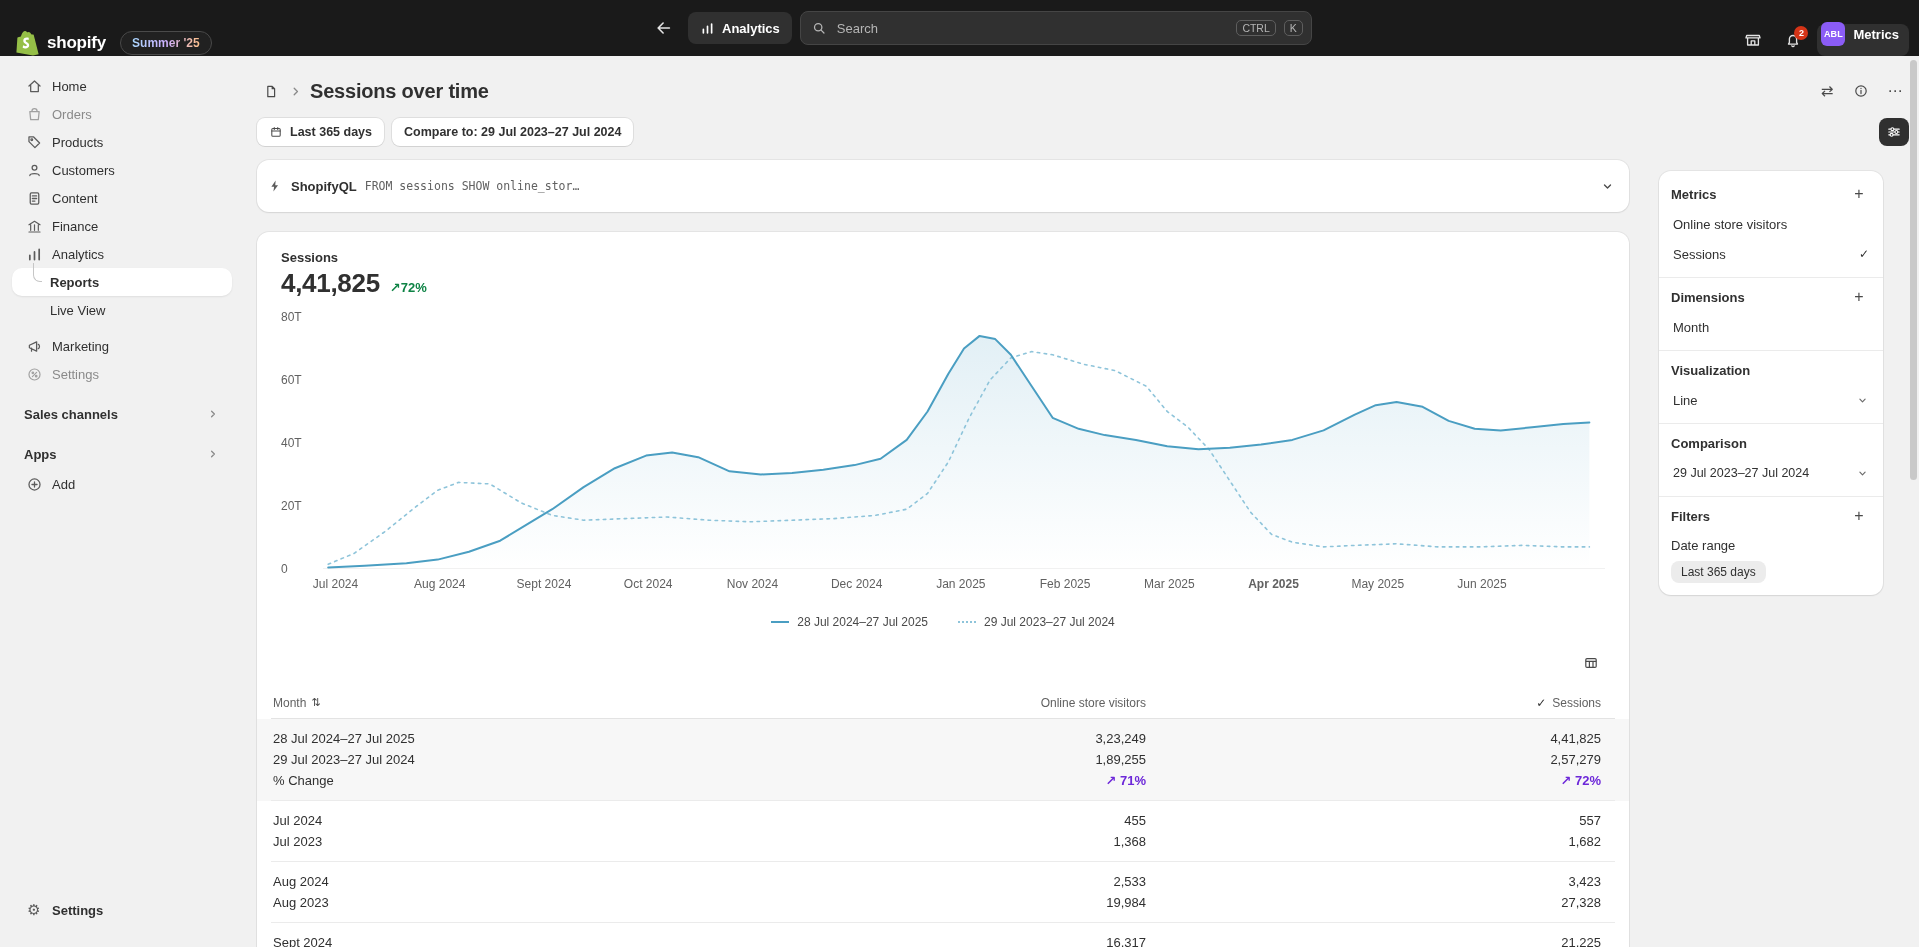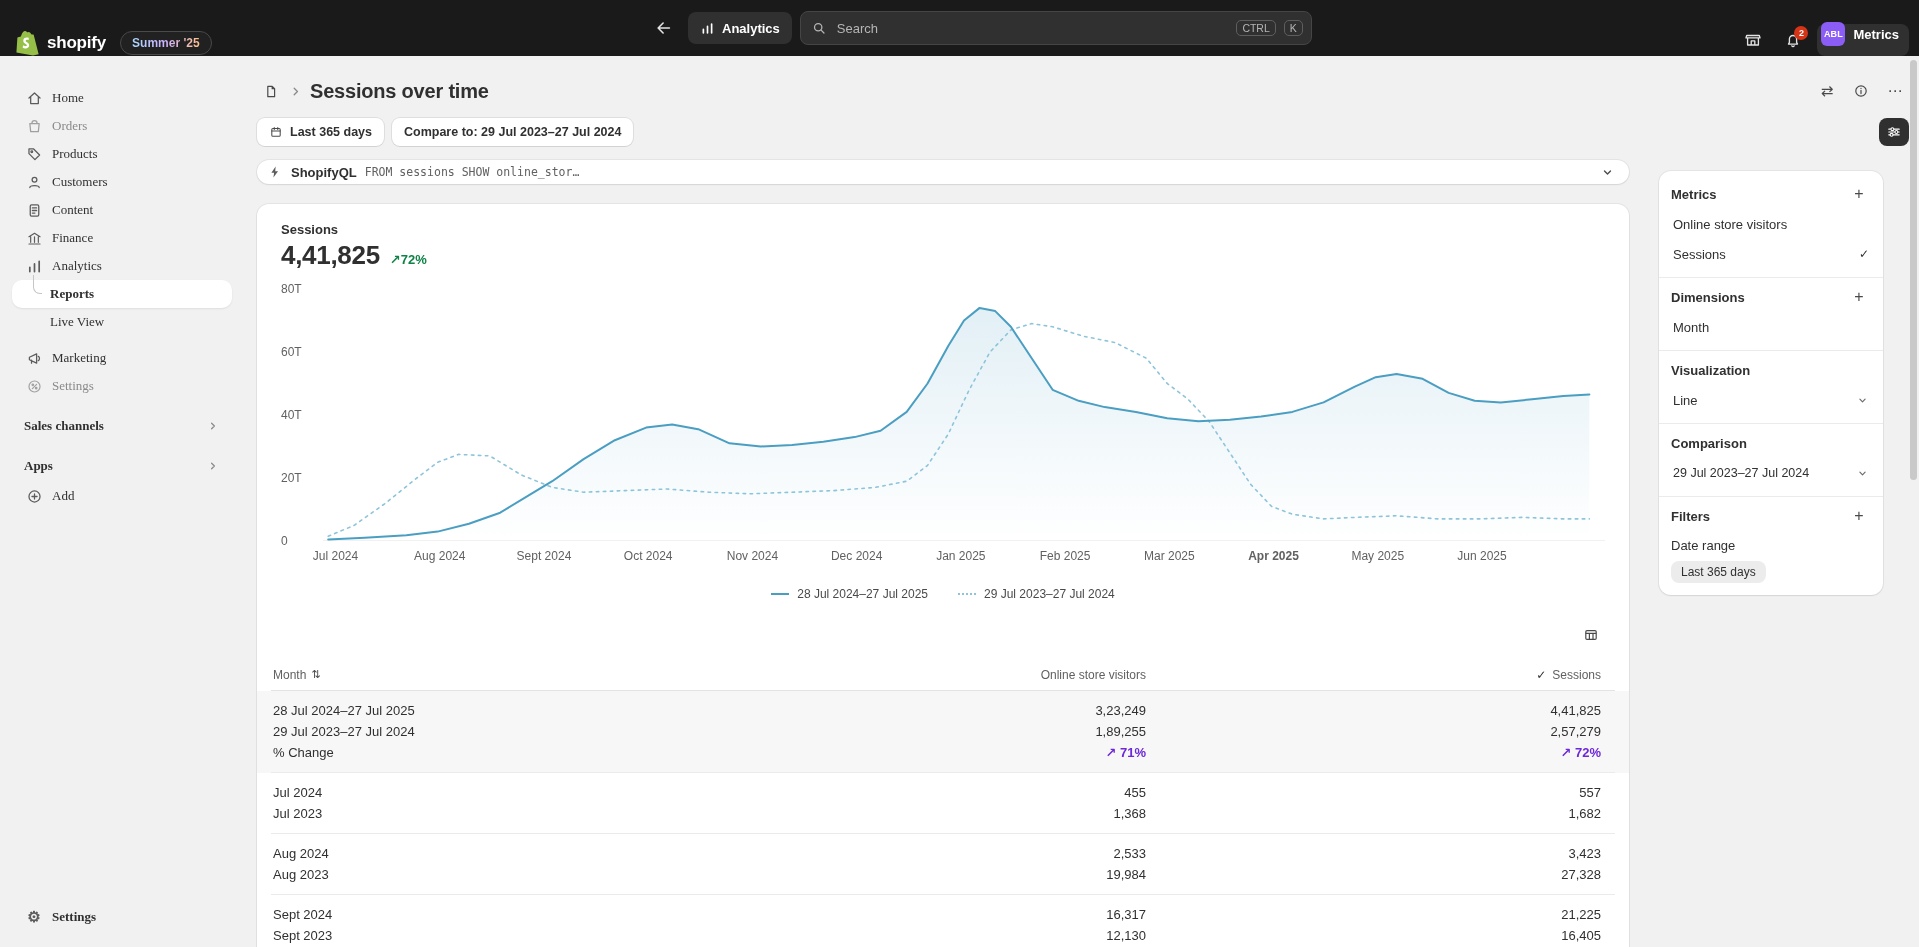--- a/index.html
+++ b/index.html
@@ -27,21 +27,21 @@
   .searchbar input::placeholder { color:#b5b5b5; }
   .key { border:1px solid #5e5e5e; color:#b5b5b5; border-radius:5px; font-size:10.5px; padding:2px 5px; line-height:1; }
   .tb-right { margin-left:auto; display:flex; align-items:center; gap:8px; padding-right:10px; }
   .tb-icon-btn { width:32px; height:32px; border:none; border-radius:8px; background:transparent; display:flex; align-items:center; justify-content:center; position:relative; cursor:pointer; }
   .badge-dot { position:absolute; top:2px; right:1px; min-width:14px; height:14px; background:#d53417; color:#fff; font-size:9px; font-weight:700; border-radius:7px; display:flex; align-items:center; justify-content:center; padding:0 3px; }
   .profile { height:32px; background:#303030; border-radius:8px; display:flex; align-items:center; gap:8px; padding:0 10px 12px 4px; cursor:pointer; }
   .avatar { width:24px; height:24px; border-radius:6px; background:#8b5cf6; color:#fff; font-size:9px; font-weight:700; display:flex; align-items:center; justify-content:center; letter-spacing:.2px; }
   .store-name { color:#fff; font-size:13px; font-weight:600; }
 
   
-  .sidebar { position:fixed; top:56px; left:0; bottom:5px; width:244px; padding-top:28px;font-family:Liberation Serif, serif; }
+  .sidebar { position:fixed; top:56px; left:0; bottom:12px; width:244px; padding-top:16px; }
   .side-item { height:28px; margin:0 12px; padding:0 12px; border-radius:10px; display:flex; align-items:center; gap:8px; font-size:13px; font-weight:500; color:#303030; cursor:pointer; }
   .side-item .ic { width:20px; display:flex; align-items:center; justify-content:center; color:#5c5c5c; flex:none; }
   .side-item.muted { color:#8a8a8a; }
   .side-item.muted .ic { color:#a0a0a0; }
   .side-item.selected { background:#fff; font-weight:700; box-shadow:0 1px 2px rgba(0,0,0,.08); }
   .sub { padding-left:38px; position:relative; }
   .elbow { position:absolute; left:21px; top:-5px; width:9px; height:19px; border-left:1.5px solid #c6c6c6; border-bottom:1.5px solid #c6c6c6; border-bottom-left-radius:7px; }
   .side-gap { height:8px; }
   .side-section { height:28px; margin:12px 12px 0; padding:0 12px; display:flex; align-items:center; justify-content:space-between; font-size:13px; font-weight:600; color:#303030; cursor:pointer; }
   .settings-row { position:absolute; bottom:10px; left:12px; right:12px; height:30px; border-radius:10px; display:flex; align-items:center; gap:8px; padding:0 12px; font-size:13px; font-weight:600; cursor:pointer; }
@@ -56,21 +56,21 @@
   h1 { font-size:20px; font-weight:700; margin:0 0 0 4px; letter-spacing:-0.2px; }
   .head-actions { display:flex; gap:6px; }
   .toolbar { display:flex; justify-content:space-between; align-items:center; margin:10px 0 0 13px; }
   .toolbar-left { display:flex; gap:8px; }
   .pill-btn { height:28px; display:flex; align-items:center; gap:7px; padding:0 12px; background:#fff; border:none; border-radius:8px; font-size:12.5px; font-weight:600; color:#303030; box-shadow:0 0 0 1px rgba(0,0,0,.08), 0 1px 0 rgba(0,0,0,.05); cursor:pointer; }
   .filter-btn { width:30px; height:28px; border:none; border-radius:8px; background:#303030; display:flex; align-items:center; justify-content:center; cursor:pointer; }
 
   .content-row { display:flex; align-items:flex-start; margin-top:14px; }
   .main-col { flex:1; min-width:0; margin-left:13px; }
   .card { background:#fff; border-radius:12px; box-shadow:0 0 0 1px rgba(0,0,0,.05), 0 1px 2px rgba(0,0,0,.07); }
-  .ql-card { height:24px; display:flex; align-items:center; gap:8px; padding:0 8px 0 10px;justify-content:center; }
+  .ql-card { height:52px; display:flex; align-items:center; gap:8px; padding:0 8px 0 10px;justify-content:center; }
   .ql-label { font-size:13px; font-weight:600; }
   .ql-query { font-family:"DejaVu Sans Mono",monospace; font-size:11.5px; color:#616161; flex:1; white-space:nowrap; overflow:hidden; }
 
   .report-card { margin-top:20px; padding:18px 24px 24px; }
   .metric-label { font-size:13px; font-weight:600; }
   .metric-row { display:flex; align-items:baseline; gap:10px; margin-top:3px; }
   .metric-value { font-size:26px; font-weight:700; letter-spacing:-0.3px; }
   .metric-change { color:#0e8345; font-size:13px; font-weight:700; }
 
   .chart-wrap { display:flex; margin-top:18px; }

